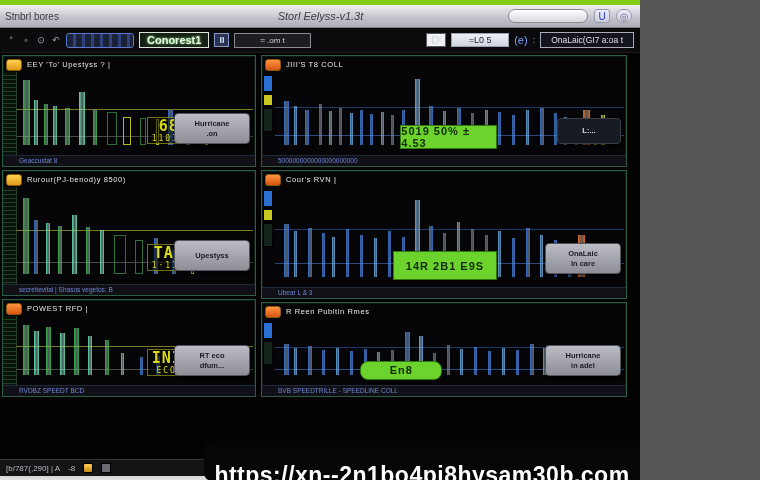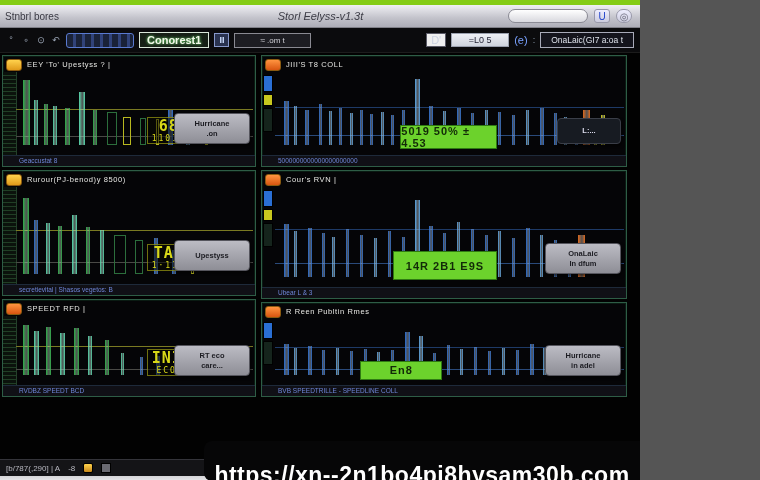--- a/index.html
+++ b/index.html
@@ -76,21 +76,21 @@
   .gbtn{position:absolute;right:5px;bottom:13%;width:76px;height:31px;z-index:3;cursor:pointer;
     background:linear-gradient(#bcbcc4,#8e8e96);border:1px solid #55555d;border-radius:4px;
     color:#1c1c22;font-size:7.5px;font-weight:bold;display:flex;flex-direction:column;
     align-items:center;justify-content:center;gap:1px;box-shadow:1px 2px 3px rgba(0,0,0,.6);}
   .gbtn.dark{background:#171b22;color:#dde;border-color:#3a3e48;width:64px;height:26px;}
   .greenbox{position:absolute;bottom:7%;height:27%;z-index:3;background:#6cd22c;
     border:1px solid #2f7a12;color:#122a08;font-weight:bold;font-size:11px;
     display:flex;align-items:center;justify-content:center;letter-spacing:1px;}
   .p-r0 .greenbox{left:38%;width:26%;}
   .p-r1 .greenbox{left:36%;width:28%;}
-  .p-r2 .greenbox{left:27%;width:22%;}
+  .p-r2 .greenbox{left:27%;width:22%;border-radius:8px;}
   .ylabel{position:absolute;left:89.5%;bottom:12%;z-index:3;color:#e8d818;
     font-family:"DejaVu Sans Mono",monospace;font-weight:bold;font-size:12px;line-height:12px;
     text-align:center;}
   .ylabel .y2{font-size:9px;}
   .pfoot{height:10px;background:#101016;border-top:1px solid #1e2a3a;color:#6f86d8;
     font-size:6.5px;line-height:10px;padding:0 4px 0 16px;white-space:nowrap;overflow:hidden;}
   
   .statusbar{height:16px;background:#141417;border-top:1px solid #34343a;display:flex;
     align-items:center;gap:8px;padding:0 6px;color:#b8b8c0;font-size:8px;}
   .sb-chip{width:8px;height:8px;border:1px solid #000;}
@@ -207,21 +207,21 @@
             <span>Upestyss</span>
             <span></span>
           </button>
         </div>
         <div class="pfoot">secretievital | Shasos vegetos: B</div>
       </section>
 
       <section class="panel left p-l2">
         <div class="phead">
           <span class="picon orange"></span>
-          <span class="ptitle">SPEEDT RFD |</span>
+          <span class="ptitle">POWEST RFD |</span>
         </div>
         <div class="chart">
           <div class="ruler"></div>
           <div class="hline h1"></div>
           <div class="hline h2"></div>
           <div class="bars">
               <div class="bar" style="left: 2%; height: 88%; width: 6px; background: linear-gradient(90deg, rgb(47, 178, 74), rgba(255, 255, 255, 0.3) 55%, rgb(47, 178, 74));"></div>
               <div class="bar" style="left: 7%; height: 78%; width: 5px; background: linear-gradient(90deg, rgb(87, 220, 174), rgba(255, 255, 255, 0.3) 55%, rgb(87, 220, 174));"></div>
               <div class="bar" style="left: 12%; height: 84%; width: 5px; background: linear-gradient(90deg, rgb(47, 178, 74), rgba(255, 255, 255, 0.3) 55%, rgb(47, 178, 74));"></div>
               <div class="bar" style="left: 18%; height: 74%; width: 5px; background: linear-gradient(90deg, rgb(87, 220, 174), rgba(255, 255, 255, 0.3) 55%, rgb(87, 220, 174));"></div>
@@ -232,21 +232,21 @@
               <div class="bar" style="left: 52%; height: 32%; width: 3px; background: linear-gradient(90deg, rgb(42, 111, 212), rgba(255, 255, 255, 0.3) 55%, rgb(42, 111, 212));"></div>
               <div class="bar" style="left: 59%; height: 34%; width: 4px; background: linear-gradient(90deg, rgb(42, 111, 212), rgba(255, 255, 255, 0.3) 55%, rgb(42, 111, 212));"></div>
               <div class="bar" style="left: 67%; height: 28%; width: 3px; border: 1px solid rgb(184, 184, 31); background: transparent;"></div>
             </div>
           <div class="seg">
             <div class="seg1">INI</div>
             <div class="seg2">ECO</div>
           </div>
           <button class="gbtn">
             <span>RT eco</span>
-            <span>care...</span>
+            <span>dfum...</span>
           </button>
         </div>
         <div class="pfoot">RVDBZ SPEEDT BCD</div>
       </section>
     </div>
 
     <div class="col col-right">
 
       <section class="panel right p-r0">
         <div class="phead">
@@ -338,21 +338,21 @@
               <div class="bar" style="left: 84%; height: 38%; width: 3px; background: linear-gradient(90deg, rgb(42, 111, 212), rgba(255, 255, 255, 0.3) 55%, rgb(42, 111, 212));"></div>
               <div class="bar" style="left: 87%; height: 48%; width: 7px; background: linear-gradient(90deg, rgb(224, 105, 28), rgba(255, 255, 255, 0.3) 55%, rgb(224, 105, 28));"></div>
             </div>
           <div class="greenbox">14R 2B1 E9S</div>
           <div class="ylabel">
             <div>FFR</div>
             <div class="y2">69</div>
           </div>
           <button class="gbtn">
             <span>OnaLaic</span>
-            <span>In dfum</span>
+            <span>In care</span>
           </button>
         </div>
         <div class="pfoot">Ubear L &amp; 3</div>
       </section>
 
       <section class="panel right p-r2">
         <div class="phead">
           <span class="picon orange"></span>
           <span class="ptitle">R Reen Publtin Rmes</span>
         </div>

